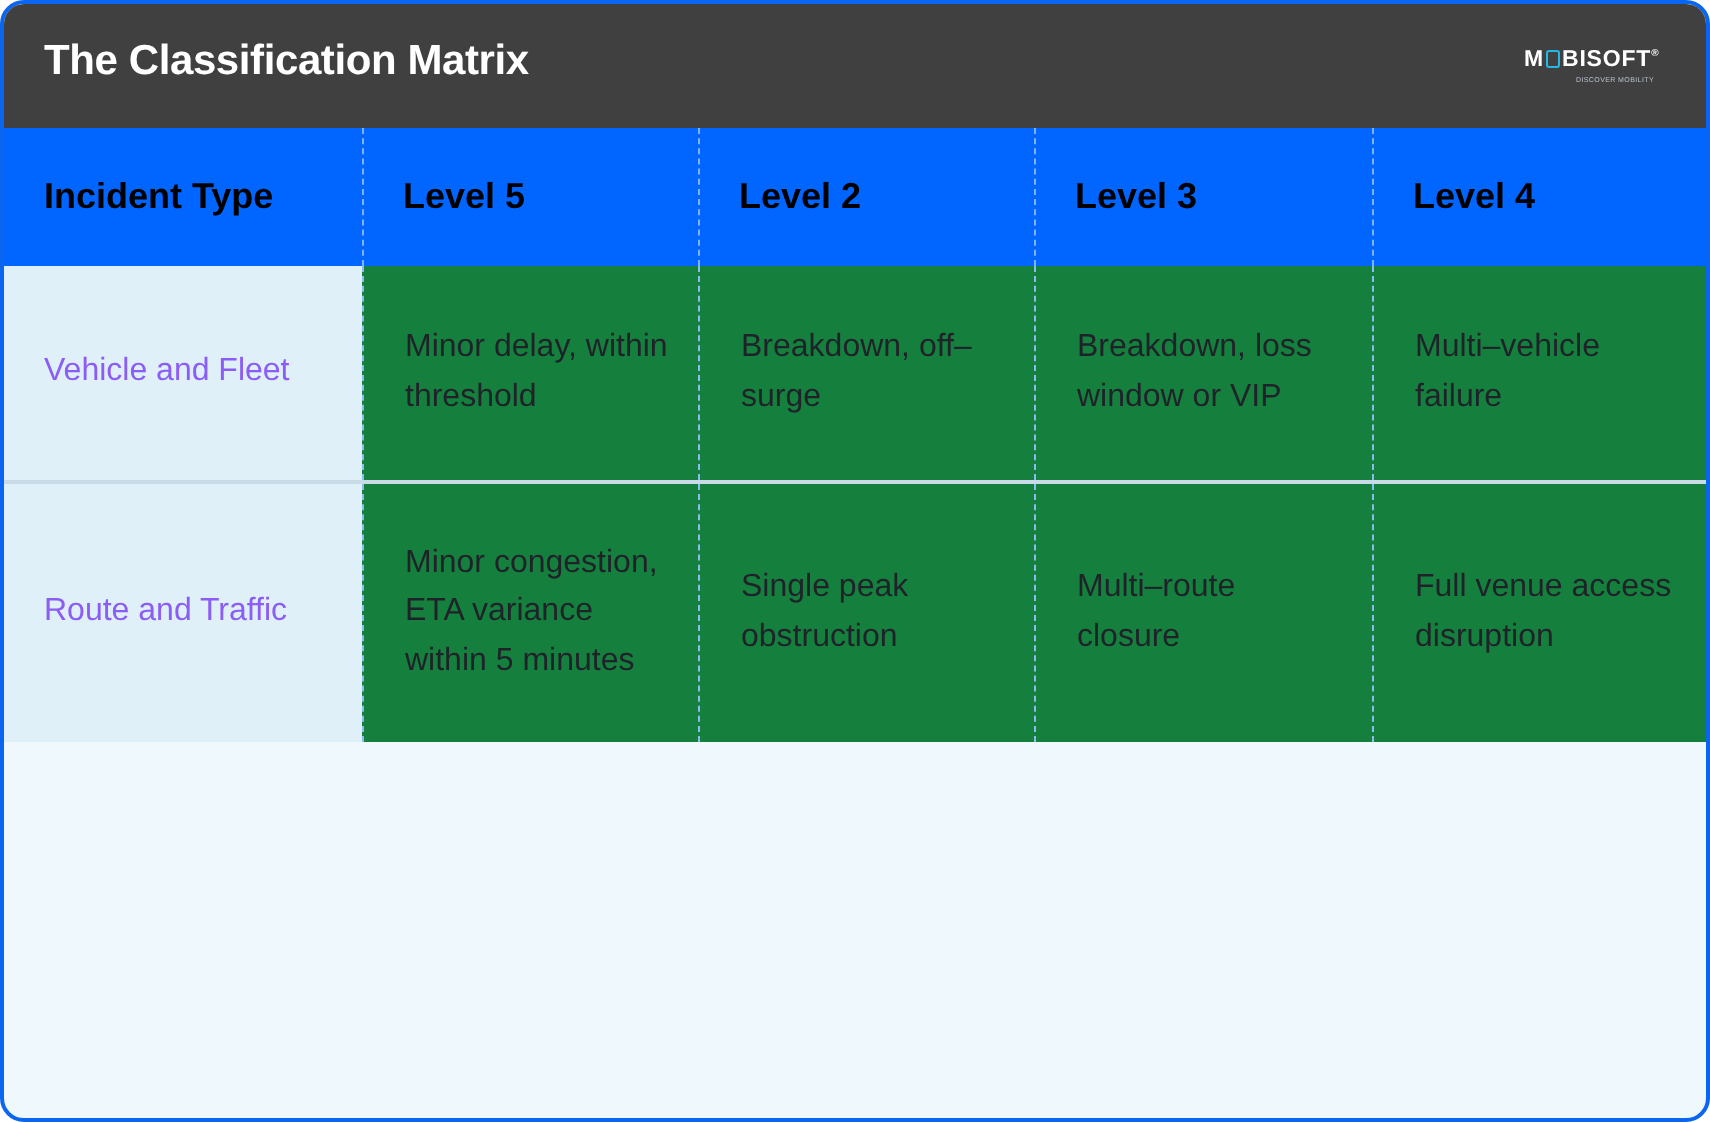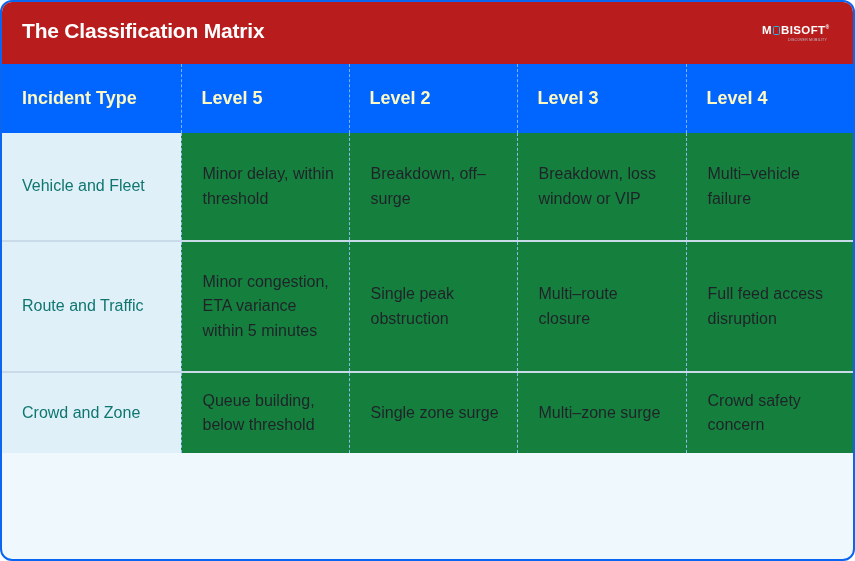--- a/index.html
+++ b/index.html
@@ -11,21 +11,21 @@
     .card {
       position: absolute; left: 0; top: 0;
       width: 851px; height: 557px;
       border: 2px solid #0a66f0;
       border-radius: 12px;
       overflow: hidden;
       background: #eef8fd;
     }
     .titlebar {
       position: absolute; left: 0; top: 0; width: 851px; height: 62px;
-      background: #b91c1c;
+      background: #404040;
       text-decoration: underline;
     }
     .title {
       position: absolute; left: 20px; top: 17px;
       color: #ffffff; font-size: 21px; font-weight: bold; letter-spacing: -0.2px;
     }
     .logo {
       position: absolute; left: 760px; top: 22px; width: 66px; height: 22px;
     }
     .logo-main {
@@ -44,36 +44,36 @@
     table {
       position: absolute; left: 0; top: 62px;
       border-collapse: collapse; table-layout: fixed; width: 851px;
     }
     col.c0 { width: 179px; }
     col.c1 { width: 168px; }
     col.c2 { width: 168px; }
     col.c3 { width: 169px; }
     col.c4 { width: 167px; }
     thead th {
-      background: #0066ff; color: #fef9c3; height: 69px;
+      background: #0066ff; color: #000000; height: 69px;
       text-align: left; padding: 0 0 0 20px;
       font-size: 18px; font-weight: bold;
       border-left: 1px dashed #7fb2ff;
     }
     thead th:first-child { border-left: none; }
     tbody td {
       padding: 0 14px 0 21px; font-size: 16px; line-height: 24.4px; color: #1f2329;
       vertical-align: middle;
       border-left: 1px dashed #8bbcf0;
       border-top: 2px solid #c9dbe8;
       background: #15803d;
     }
     tbody tr:first-child td { border-top: none; }
     tbody td:first-child {
-      border-left: none; background: #dff0f9; color: #0f766e; padding-left: 20px;
+      border-left: none; background: #dff0f9; color: #8b5cf6; padding-left: 20px;
     }
     tr.r0 td { height: 107px; }
     tr.r1 td { height: 129px; }
     tr.r2 td { height: 80px; }
     tr.r3 td { height: 102px; }
   </style>
 </head>
 <body>
 
 <div class="card">
@@ -108,24 +108,17 @@
         <td>Minor delay, within threshold</td>
         <td>Breakdown, off–surge</td>
         <td>Breakdown, loss window or VIP</td>
         <td>Multi–vehicle failure</td>
       </tr>
       <tr class="r1">
         <td>Route and Traffic</td>
         <td>Minor congestion, ETA variance within 5 minutes</td>
         <td>Single peak obstruction</td>
         <td>Multi–route closure</td>
-        <td>Full feed access disruption</td>
-      </tr>
-      <tr class="r2">
-        <td>Crowd and Zone</td>
-        <td>Queue building, below threshold</td>
-        <td>Single zone surge</td>
-        <td>Multi–zone surge</td>
-        <td>Crowd safety concern</td>
+        <td>Full venue access disruption</td>
       </tr>
     </tbody>
   </table>
 </div>
 
 </body></html>

